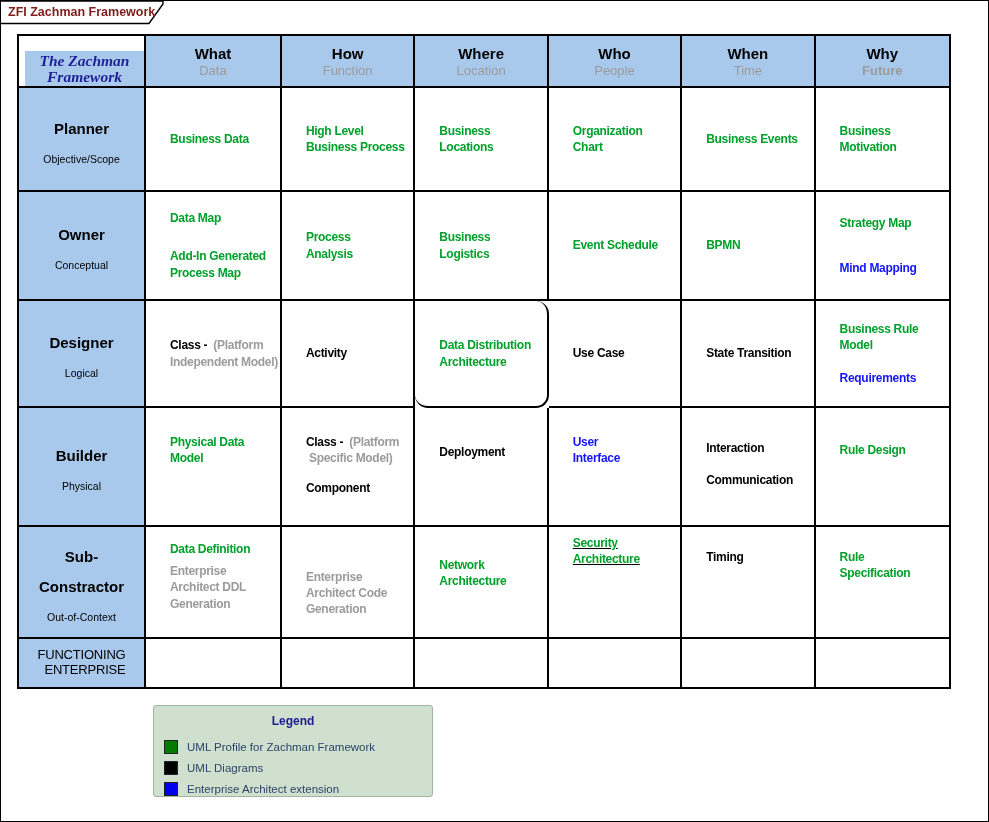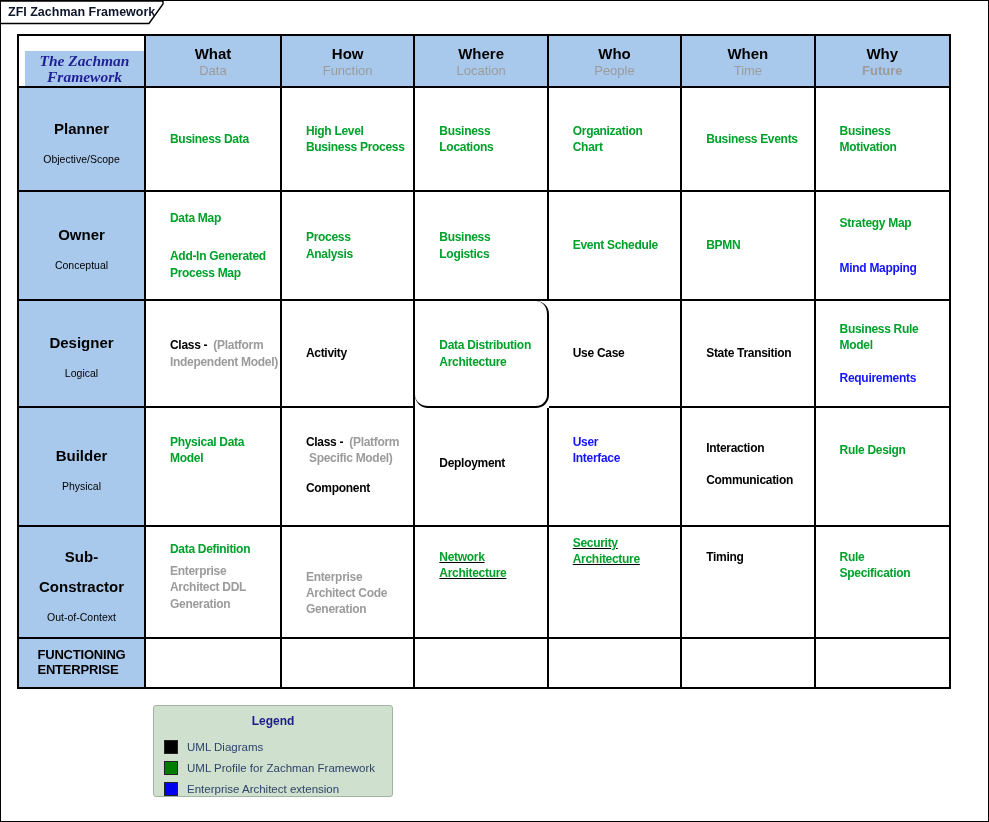--- a/index.html
+++ b/index.html
@@ -9,21 +9,21 @@
     border:1px solid #000;
     background:#fff;
     font-family:"Liberation Sans", sans-serif;
     overflow:hidden;
   }
   
   .tab{position:absolute;top:0;left:0;width:170px;height:24px;}
   .tab svg{position:absolute;top:0;left:0;}
   .tab-label{
     position:absolute;top:4px;left:7px;
-    font-size:12.5px;font-weight:bold;color:#0f172a;white-space:nowrap;
+    font-size:12.5px;font-weight:bold;color:#7f1d1d;white-space:nowrap;
   }
   
   .grid{
     position:absolute;left:16px;top:33px;
     width:934px;height:655px;
     box-sizing:border-box;
     border:2px solid #000;
     display:grid;
     grid-template-columns:127px repeat(6,1fr);
     grid-template-rows:52px 104px 109px 107px 119px 112px 48px;
@@ -54,43 +54,43 @@
   .col-main{font-size:15px;font-weight:bold;color:#000;}
   .col-sub{font-size:13px;color:var(--gray);margin-top:1px;}
   .col-sub.bold{font-weight:bold;}
   .cell.rowhead{display:flex;flex-direction:column;align-items:center;justify-content:center;text-align:center;}
   .row-title{
     font-size:15px;font-weight:bold;color:#000;
     white-space:pre-line;line-height:2.0;text-align:center;
   }
   .row-subtitle{font-size:10.5px;color:#000;margin-top:9px;}
   .foot-title{
-    font-size:13px;font-weight:bold;color:#000;
-    white-space:pre-line;line-height:1.15;letter-spacing:-0.2px;text-align:left;
+    font-size:13px;font-weight:normal;color:#000;
+    white-space:pre-line;line-height:1.15;letter-spacing:-0.2px;text-align:right;
   }
   .cell.body{
     background:#fff;
     display:flex;flex-direction:column;
     align-items:flex-start;justify-content:center;
     padding:0 2px 0 24px;
   }
   .cell.body.top{justify-content:flex-start;}
   .item{
     font-size:12px;font-weight:bold;line-height:1.35;
     letter-spacing:-0.3px;white-space:pre-line;width:max-content;
     cursor:pointer;
   }
   .c-green{color:var(--green);}
   .c-blue{color:var(--blue);}
   .c-gray{color:var(--gray);}
   .c-black{color:var(--text-black);}
   
   .legend{
     position:absolute;left:152px;top:704px;
-    width:240px;height:92px;box-sizing:border-box;
+    width:280px;height:92px;box-sizing:border-box;
     background:var(--legend-bg);
     border:1px solid var(--legend-border);
     border-radius:3px;
   }
   .legend-title{
     margin-top:8px;text-align:center;
     font-size:12px;font-weight:bold;color:var(--legend-title);
   }
   .legend-items{margin:8px 0 0 10px;}
   .legend-item{display:flex;align-items:center;gap:9px;height:21px;}
@@ -226,21 +226,21 @@
       </div>
       <div class="cell body top" style="padding-top: 26px; row-gap: 20px;">
         <div class="item"><span class="c-green">Physical Data
 Model</span></div>
       </div>
       <div class="cell body top" style="padding-top: 26px; row-gap: 14px;">
         <div class="item"><span class="c-black">Class - </span><span class="c-gray">&nbsp;(Platform
 &nbsp;Specific Model)</span></div>
         <div class="item"><span class="c-black">Component</span></div>
       </div>
-      <div class="cell body top" style="padding-top: 39px; row-gap: 20px;">
+      <div class="cell body top" style="padding-top: 28px; row-gap: 20px;">
         <div class="item" style="margin-top: 8px;"><span class="c-black">Deployment</span></div>
       </div>
       <div class="cell body top" style="padding-top: 26px; row-gap: 20px;">
         <div class="item"><span class="c-blue">User
 Interface</span></div>
       </div>
       <div class="cell body top" style="padding-top: 26px; row-gap: 16px;">
         <div class="item" style="margin-top: 6px;"><span class="c-black">Interaction</span></div>
         <div class="item"><span class="c-black">Communication</span></div>
       </div>
@@ -257,21 +257,21 @@
         <div class="item"><span class="c-gray">Enterprise
 Architect DDL
 Generation</span></div>
       </div>
       <div class="cell body top" style="padding-top: 14px; row-gap: 20px;">
         <div class="item" style="margin-top: 28px;"><span class="c-gray">Enterprise
 Architect Code
 Generation</span></div>
       </div>
       <div class="cell body top" style="padding-top: 14px; row-gap: 20px;">
-        <div class="item" style="margin-top: 8px; text-decoration: underline;"><span class="c-green">Network
+        <div class="item" style="margin-top: 16px;"><span class="c-green">Network
 Architecture</span></div>
       </div>
       <div class="cell body top" style="row-gap: 20px; text-decoration: underline;">
         <div class="item" style="margin-top: 8px;"><span class="c-green">Security
 Architecture</span></div>
       </div>
       <div class="cell body top" style="padding-top: 14px; row-gap: 20px;">
         <div class="item" style="margin-top: 8px;"><span class="c-black">Timing</span></div>
       </div>
       <div class="cell body top col-last" style="padding-top: 14px; row-gap: 20px;">
@@ -286,28 +286,28 @@
       <div class="cell body row-last"></div>
       <div class="cell body row-last"></div>
       <div class="cell body row-last"></div>
       <div class="cell body row-last"></div>
       <div class="cell body col-last row-last"></div>
     </div>
 
   <div class="legend">
     <div class="legend-title">Legend</div>
     <div class="legend-items" id="legend-items">
+        <div class="legend-item">
+          <span class="swatch" style="background: rgb(0, 125, 0);"></span>
+          <span class="legend-label">UML Profile for Zachman Framework</span>
+        </div>
         <div class="legend-item">
           <span class="swatch" style="background: rgb(0, 0, 0);"></span>
           <span class="legend-label">UML Diagrams</span>
         </div>
         <div class="legend-item">
-          <span class="swatch" style="background: rgb(0, 125, 0);"></span>
-          <span class="legend-label">UML Profile for Zachman Framework</span>
-        </div>
-        <div class="legend-item">
           <span class="swatch" style="background: rgb(0, 0, 238);"></span>
           <span class="legend-label">Enterprise Architect extension</span>
         </div>
       </div>
   </div>
 
 </div>
 
 </body></html>

